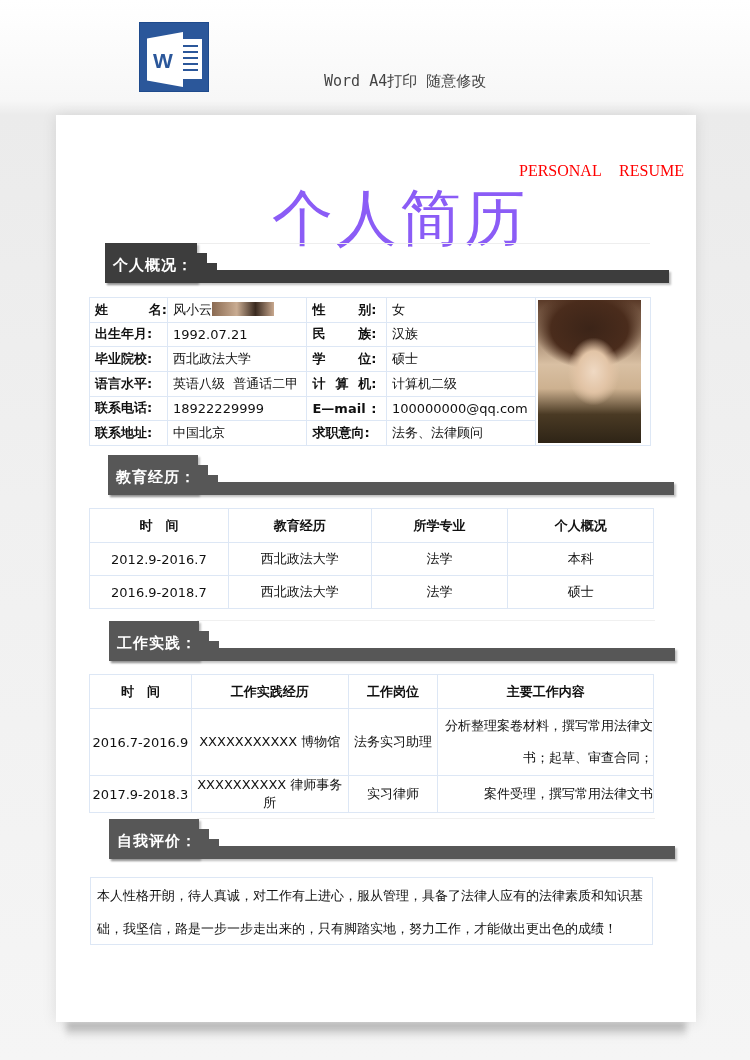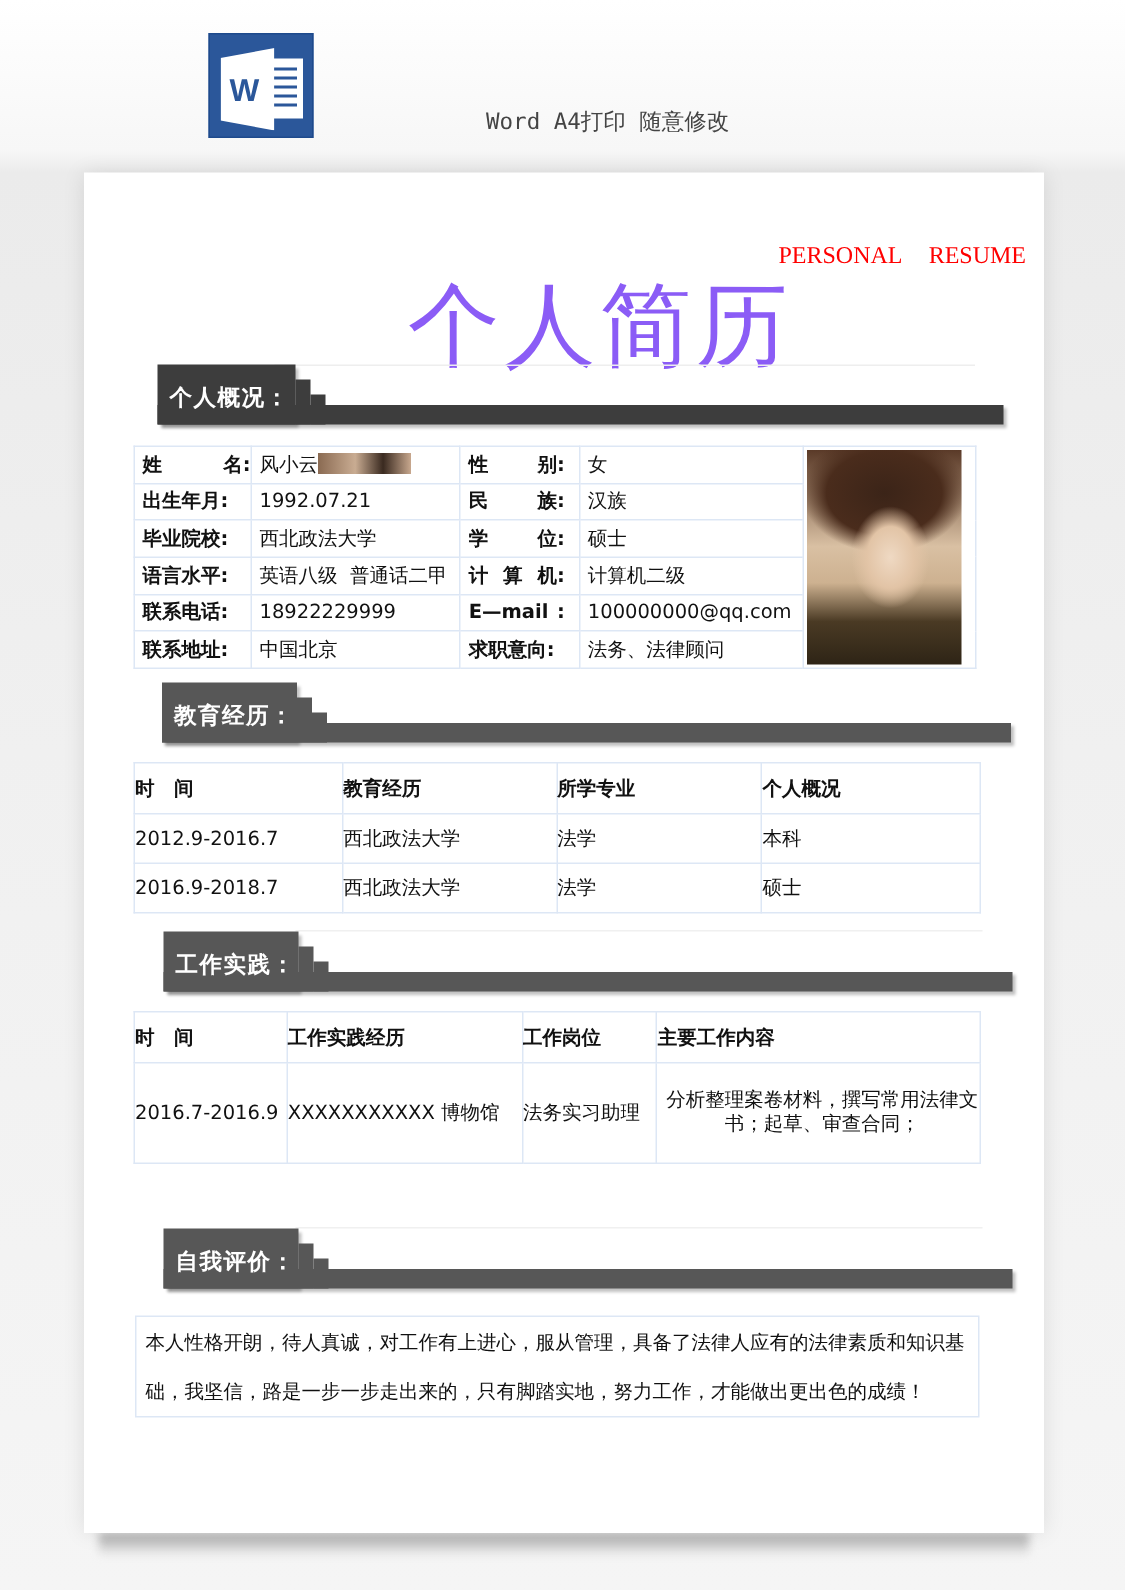--- a/index.html
+++ b/index.html
@@ -91,26 +91,26 @@
     width: 103px; height: 143px; display: block;
     background:
       radial-gradient(ellipse 26px 34px at 54% 50%, #efd9c3 0%, #e2c4a6 60%, rgba(226,196,166,0) 100%),
       radial-gradient(ellipse 55px 40px at 50% 20%, #3b2418 0%, #4a2c1c 70%, rgba(74,44,28,0) 100%),
       linear-gradient(180deg, #5a3a28 0%, #d9c0a3 45%, #cdb190 62%, #4a3a24 80%, #2e2416 100%);
   }
   .name-strip {
     display: inline-block; width: 62px; height: 14px; vertical-align: -2px;
     background: linear-gradient(90deg, #8a6a52 0%, #c9ac92 40%, #3a2a20 70%, #c8a88e 100%);
   }
-  .grid td, .grid th { text-align: left; }
+  .grid td, .grid th { text-align: center; }
   .grid th { font-weight: bold; height: 34px; }
   .grid td { height: 33px; }
   .work td { height: 33px; }
   .work td.tall { height: 67px; }
-  .work td.left { text-align: center; padding-left: 5px; line-height: 16px; }
+  .work td.left { text-align: right; padding-left: 5px; line-height: 32px; }
   .eval {
     position: absolute; left: 90px; top: 877px; width: 563px; height: 68px;
     border: 1px solid #dde7f5; font-size: 13px; line-height: 33px; padding: 1px 6px;
   }
 </style>
 </head>
 <body>
 
 <div class="banner">
   <div class="word-icon">
@@ -284,20 +284,26 @@
     <th>工作实践经历</th>
     <th>工作岗位</th>
     <th>主要工作内容</th>
   </tr>
   <tr>
     <td class="tall">2016.7-2016.9</td>
     <td class="tall">XXXXXXXXXXX 博物馆</td>
     <td class="tall">法务实习助理</td>
     <td class="tall left">分析整理案卷材料，撰写常用法律文书；起草、审查合同；</td>
   </tr>
+  <tr>
+    <td>2017.9-2018.3</td>
+    <td>XXXXXXXXXX 律师事务所</td>
+    <td>实习律师</td>
+    <td class="left">案件受理，撰写常用法律文书</td>
+  </tr>
 </tbody>
   </table>
 
 <div class="sec-rule" style="left:197px; top:818px; width:458px;"></div>
 <div class="sec light" style="left:90px; top:819px; width:566px;">
   <div class="tab" style="width:90px;"></div>
   <div class="step1" style="left:90px; width:10px;"></div>
   <div class="step2" style="left:100px; width:10px;"></div>
   <div class="bar" style="left:0; width:566px;"></div>
   <div class="label">自我评价：</div>

